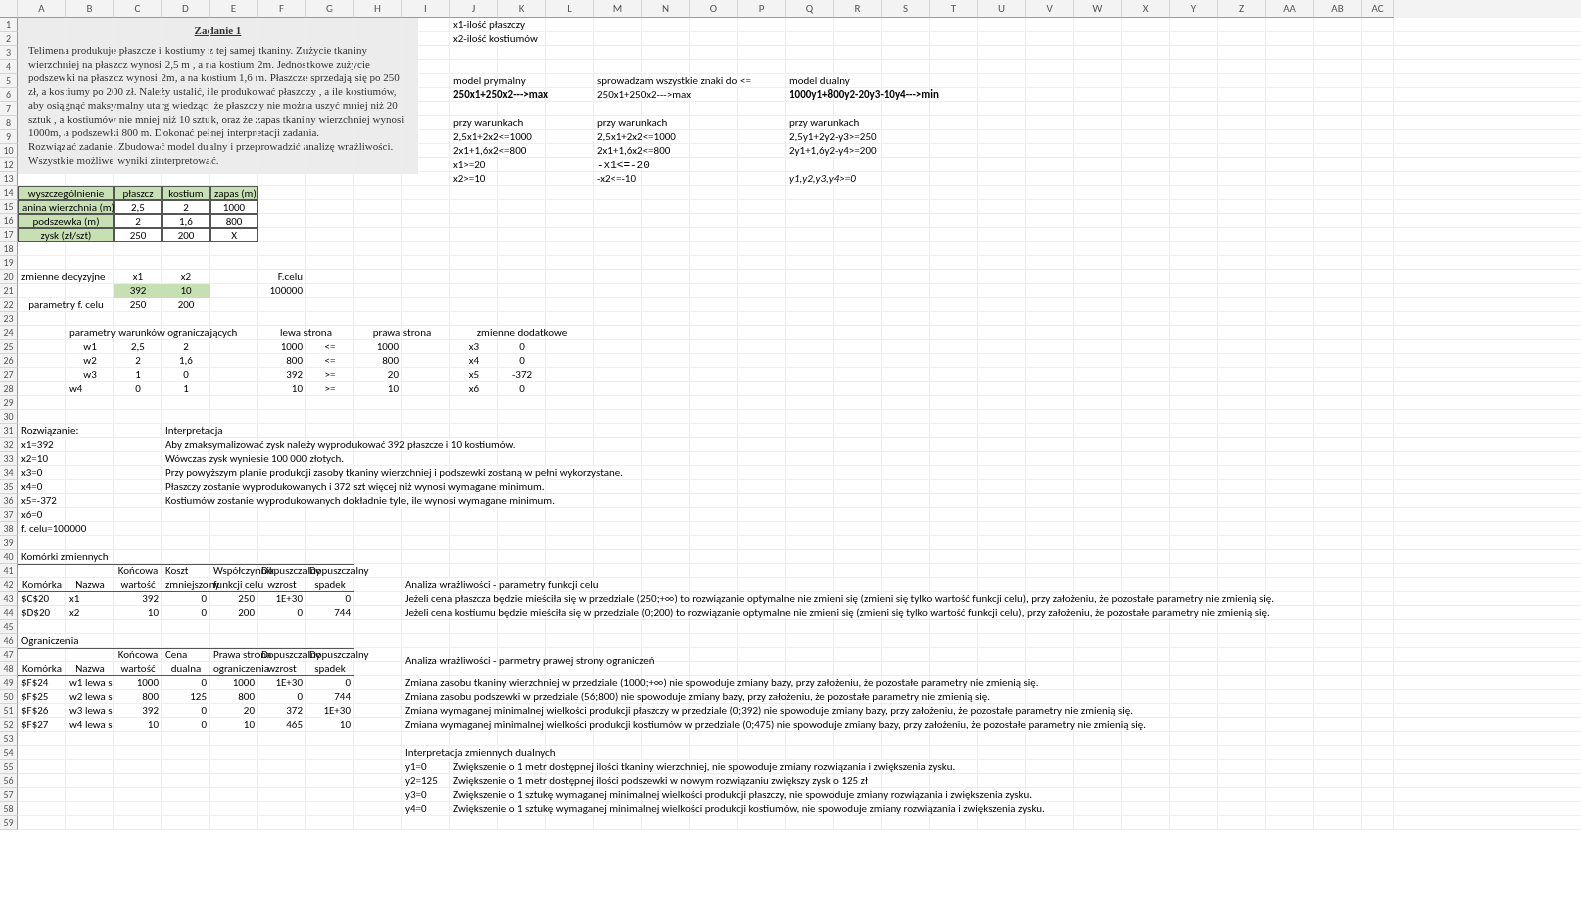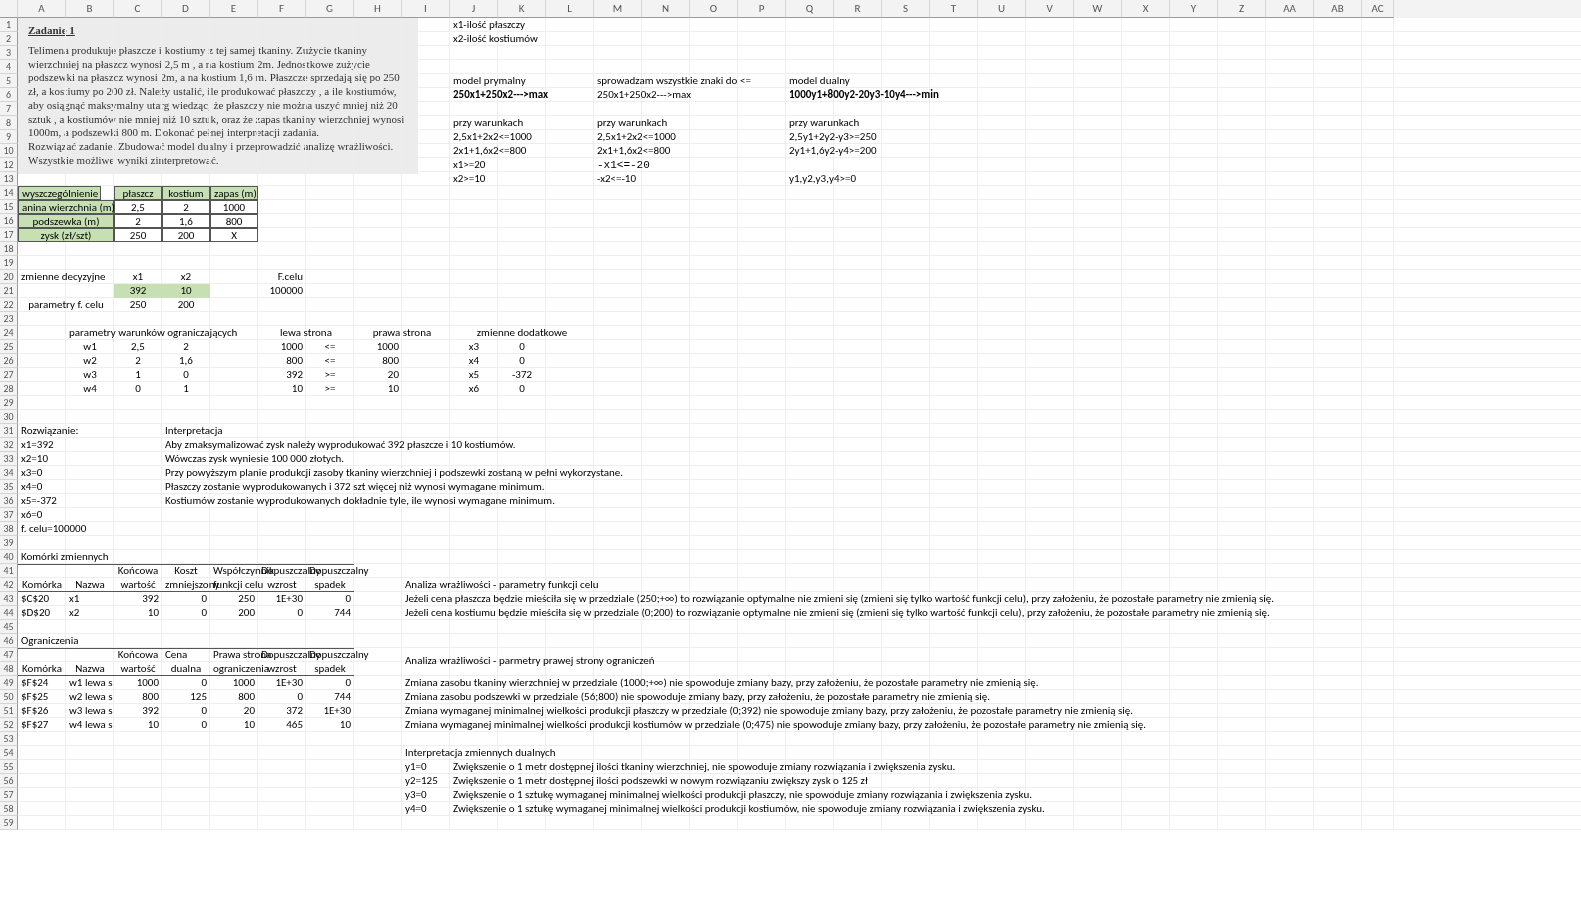--- a/index.html
+++ b/index.html
@@ -18,21 +18,21 @@
   .grid-v { position:absolute; top:0; bottom:0; border-right:1px solid #eee; }
 
   .cell { position:absolute; height:14px; line-height:14px; padding:0 3px;
           white-space:nowrap; overflow:visible; font-size:11px; }
   .bold { font-weight:600; }
 
   
   .taskbox { position:absolute; left:18px; top:18px; width:400px;
              background:#ececec; padding:6px 10px; font-family: "Times New Roman", serif;
              font-size:11px; line-height:1.25; color:#333; }
-  .taskbox .title { text-decoration:underline; font-weight:bold; margin-bottom:6px; }
+  .taskbox .title { text-decoration:underline; font-weight:bold; margin-bottom:6px;text-align:center; }
 </style>
 </head>
 <body>
 
 <div class="sheet">
 
   <div class="colheads">
     <div style="width:18px;"></div>
 
   <div style="width: 48px;">A</div>
@@ -351,22 +351,22 @@
       <div class="cell" style="left: 576px; top: 98px; width: 48px;">przy warunkach</div>
       <div class="cell" style="left: 576px; top: 112px; width: 48px;">2,5x1+2x2&lt;=1000</div>
       <div class="cell" style="left: 576px; top: 126px; width: 48px;">2x1+1,6x2&lt;=800</div>
       <div class="cell" style="left: 576px; top: 140px; width: 48px; font-family: Liberation Mono, monospace;">-x1&lt;=-20</div>
       <div class="cell" style="left: 576px; top: 154px; width: 48px;">-x2&lt;=-10</div>
       <div class="cell" style="left: 768px; top: 56px; width: 48px;">model dualny</div>
       <div class="cell bold" style="left: 768px; top: 70px; width: 48px;">1000y1+800y2-20y3-10y4---&gt;min</div>
       <div class="cell" style="left: 768px; top: 98px; width: 48px;">przy warunkach</div>
       <div class="cell" style="left: 768px; top: 112px; width: 48px;">2,5y1+2y2-y3&gt;=250</div>
       <div class="cell" style="left: 768px; top: 126px; width: 48px;">2y1+1,6y2-y4&gt;=200</div>
-      <div class="cell" style="left: 768px; top: 154px; width: 48px;">y1,y2,y3,y4&gt;=0</div>
-      <div class="cell" style="left: 0px; top: 168px; width: 83px; text-align: center; background: rgb(198, 224, 180); border: 1px solid rgb(85, 85, 85); height: 14px;">wyszczególnienie</div>
+      <div class="cell" style="left: 768px; top: 154px; width: 48px; font-style: italic;">y1,y2,y3,y4&gt;=0</div>
+      <div class="cell" style="left: 0px; top: 168px; width: 96px; text-align: center; background: rgb(198, 224, 180); border: 1px solid rgb(85, 85, 85); height: 14px;">wyszczególnienie</div>
       <div class="cell" style="left: 96px; top: 168px; width: 48px; text-align: center; background: rgb(198, 224, 180); border: 1px solid rgb(85, 85, 85); height: 14px;">płaszcz</div>
       <div class="cell" style="left: 144px; top: 168px; width: 48px; text-align: center; background: rgb(198, 224, 180); border: 1px solid rgb(85, 85, 85); height: 14px;">kostium</div>
       <div class="cell" style="left: 192px; top: 168px; width: 48px; text-align: center; background: rgb(198, 224, 180); border: 1px solid rgb(85, 85, 85); height: 14px;">zapas (m)</div>
       <div class="cell" style="left: 0px; top: 182px; width: 96px; text-align: center; background: rgb(198, 224, 180); border: 1px solid rgb(85, 85, 85); height: 14px;">anina wierzchnia (m)</div>
       <div class="cell" style="left: 96px; top: 182px; width: 48px; text-align: center; border: 1px solid rgb(85, 85, 85); height: 14px;">2,5</div>
       <div class="cell" style="left: 144px; top: 182px; width: 48px; text-align: center; border: 1px solid rgb(85, 85, 85); height: 14px;">2</div>
       <div class="cell" style="left: 192px; top: 182px; width: 48px; text-align: center; border: 1px solid rgb(85, 85, 85); height: 14px;">1000</div>
       <div class="cell" style="left: 0px; top: 196px; width: 96px; text-align: center; background: rgb(198, 224, 180); border: 1px solid rgb(85, 85, 85); height: 14px;">podszewka (m)</div>
       <div class="cell" style="left: 96px; top: 196px; width: 48px; text-align: center; border: 1px solid rgb(85, 85, 85); height: 14px;">2</div>
       <div class="cell" style="left: 144px; top: 196px; width: 48px; text-align: center; border: 1px solid rgb(85, 85, 85); height: 14px;">1,6</div>
@@ -406,21 +406,21 @@
       <div class="cell" style="left: 432px; top: 336px; width: 48px; text-align: center;">x4</div>
       <div class="cell" style="left: 480px; top: 336px; width: 48px; text-align: center;">0</div>
       <div class="cell" style="left: 48px; top: 350px; width: 48px; text-align: center;">w3</div>
       <div class="cell" style="left: 96px; top: 350px; width: 48px; text-align: center;">1</div>
       <div class="cell" style="left: 144px; top: 350px; width: 48px; text-align: center;">0</div>
       <div class="cell" style="left: 240px; top: 350px; width: 48px; text-align: right;">392</div>
       <div class="cell" style="left: 288px; top: 350px; width: 48px; text-align: center;">&gt;=</div>
       <div class="cell" style="left: 336px; top: 350px; width: 48px; text-align: right;">20</div>
       <div class="cell" style="left: 432px; top: 350px; width: 48px; text-align: center;">x5</div>
       <div class="cell" style="left: 480px; top: 350px; width: 48px; text-align: center;">-372</div>
-      <div class="cell" style="left: 48px; top: 364px; width: 48px; text-align: center;">w4</div>
+      <div class="cell" style="left: 48px; top: 364px; width: 48px; text-align: left;">w4</div>
       <div class="cell" style="left: 96px; top: 364px; width: 48px; text-align: center;">0</div>
       <div class="cell" style="left: 144px; top: 364px; width: 48px; text-align: center;">1</div>
       <div class="cell" style="left: 240px; top: 364px; width: 48px; text-align: right;">10</div>
       <div class="cell" style="left: 288px; top: 364px; width: 48px; text-align: center;">&gt;=</div>
       <div class="cell" style="left: 336px; top: 364px; width: 48px; text-align: right;">10</div>
       <div class="cell" style="left: 432px; top: 364px; width: 48px; text-align: center;">x6</div>
       <div class="cell" style="left: 480px; top: 364px; width: 48px; text-align: center;">0</div>
       <div class="cell" style="left: 0px; top: 406px; width: 48px;">Rozwiązanie:</div>
       <div class="cell" style="left: 144px; top: 406px; width: 48px;">Interpretacja</div>
       <div class="cell" style="left: 0px; top: 420px; width: 48px;">x1=392</div>
@@ -432,21 +432,21 @@
       <div class="cell" style="left: 0px; top: 462px; width: 48px;">x4=0</div>
       <div class="cell" style="left: 144px; top: 462px; width: 960px;">Płaszczy zostanie wyprodukowanych i 372 szt więcej niż wynosi wymagane minimum.</div>
       <div class="cell" style="left: 0px; top: 476px; width: 48px;">x5=-372</div>
       <div class="cell" style="left: 144px; top: 476px; width: 960px;">Kostiumów zostanie wyprodukowanych dokładnie tyle, ile wynosi wymagane minimum.</div>
       <div class="cell" style="left: 0px; top: 490px; width: 48px;">x6=0</div>
       <div class="cell" style="left: 0px; top: 504px; width: 48px;">f. celu=100000</div>
       <div class="cell" style="left: 0px; top: 532px; width: 144px;">Komórki zmiennych</div>
       <div class="cell" style="left: 0px; top: 546px; width: 48px; text-align: center;"></div>
       <div class="cell" style="left: 48px; top: 546px; width: 48px; text-align: center;"></div>
       <div class="cell" style="left: 96px; top: 546px; width: 48px; text-align: center;">Końcowa</div>
-      <div class="cell" style="left: 144px; top: 546px; width: 48px; text-align: center;">Koszt</div>
+      <div class="cell" style="left: 144px; top: 546px; width: 48px; ">Koszt</div>
       <div class="cell" style="left: 192px; top: 546px; width: 48px; text-align: center;">Współczynnik</div>
       <div class="cell" style="left: 240px; top: 546px; width: 48px; text-align: center;">Dopuszczalny</div>
       <div class="cell" style="left: 288px; top: 546px; width: 48px; text-align: center;">Dopuszczalny</div>
       <div class="cell" style="left: 0px; top: 560px; width: 48px; text-align: center;">Komórka</div>
       <div class="cell" style="left: 48px; top: 560px; width: 48px; text-align: center;">Nazwa</div>
       <div class="cell" style="left: 96px; top: 560px; width: 48px; text-align: center;">wartość</div>
       <div class="cell" style="left: 144px; top: 560px; width: 48px; text-align: center;">zmniejszony</div>
       <div class="cell" style="left: 192px; top: 560px; width: 48px; text-align: center;">funkcji celu</div>
       <div class="cell" style="left: 240px; top: 560px; width: 48px; text-align: center;">wzrost</div>
       <div class="cell" style="left: 288px; top: 560px; width: 48px; text-align: center;">spadek</div>

